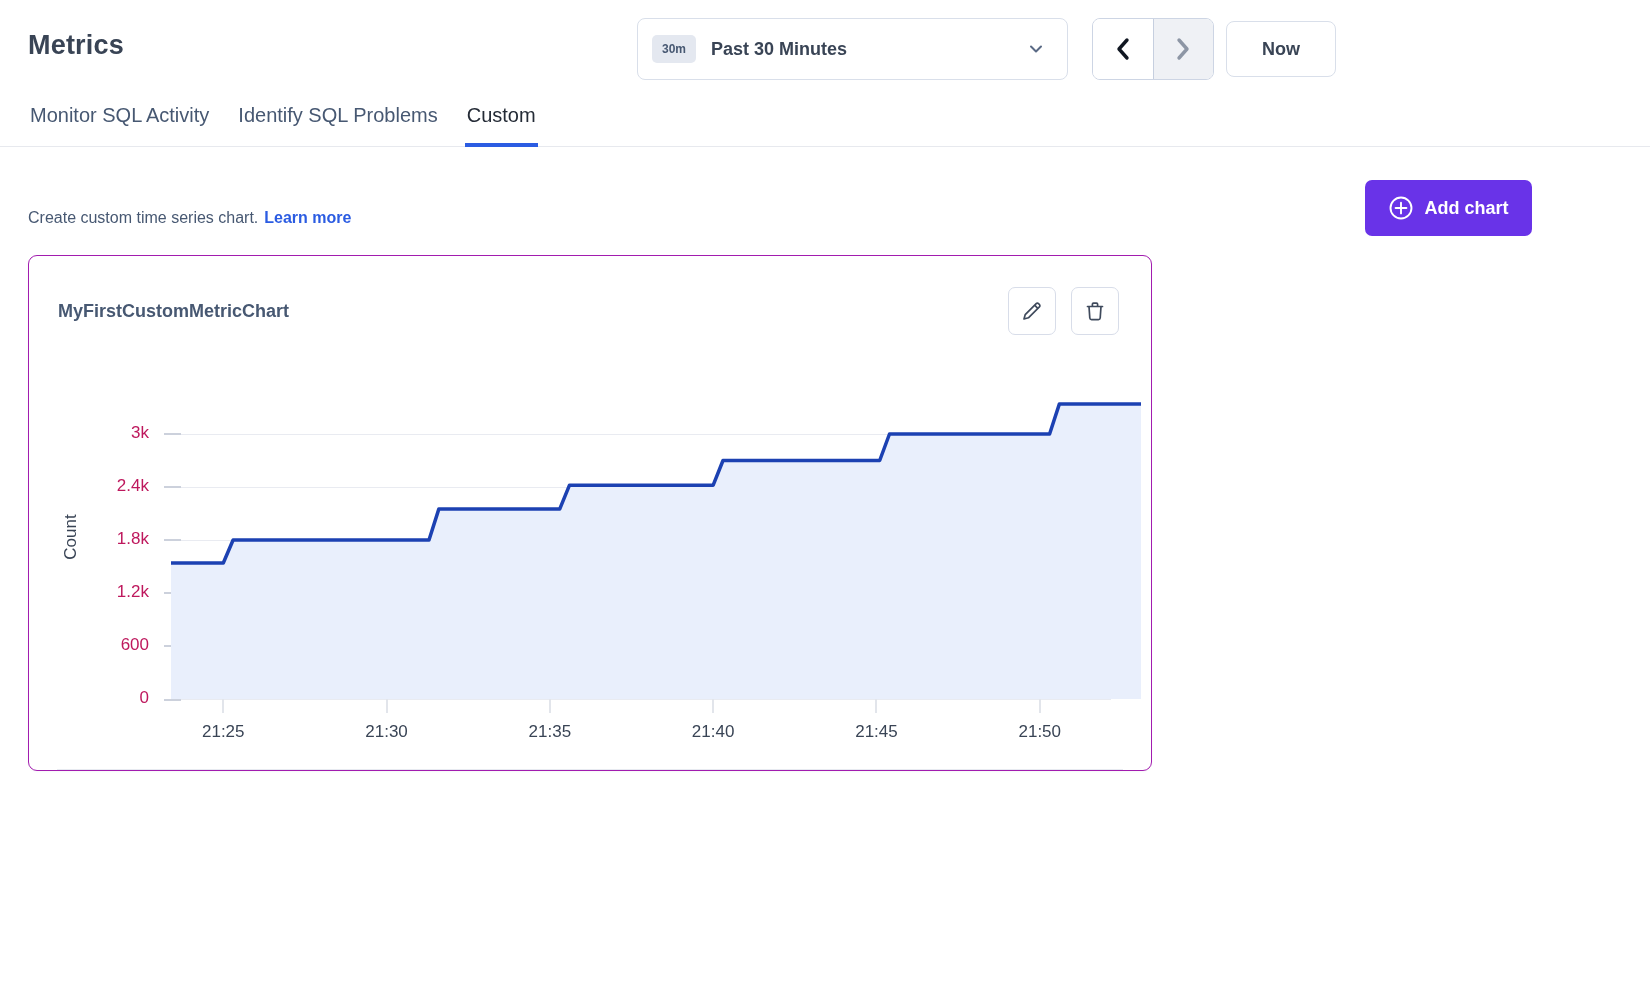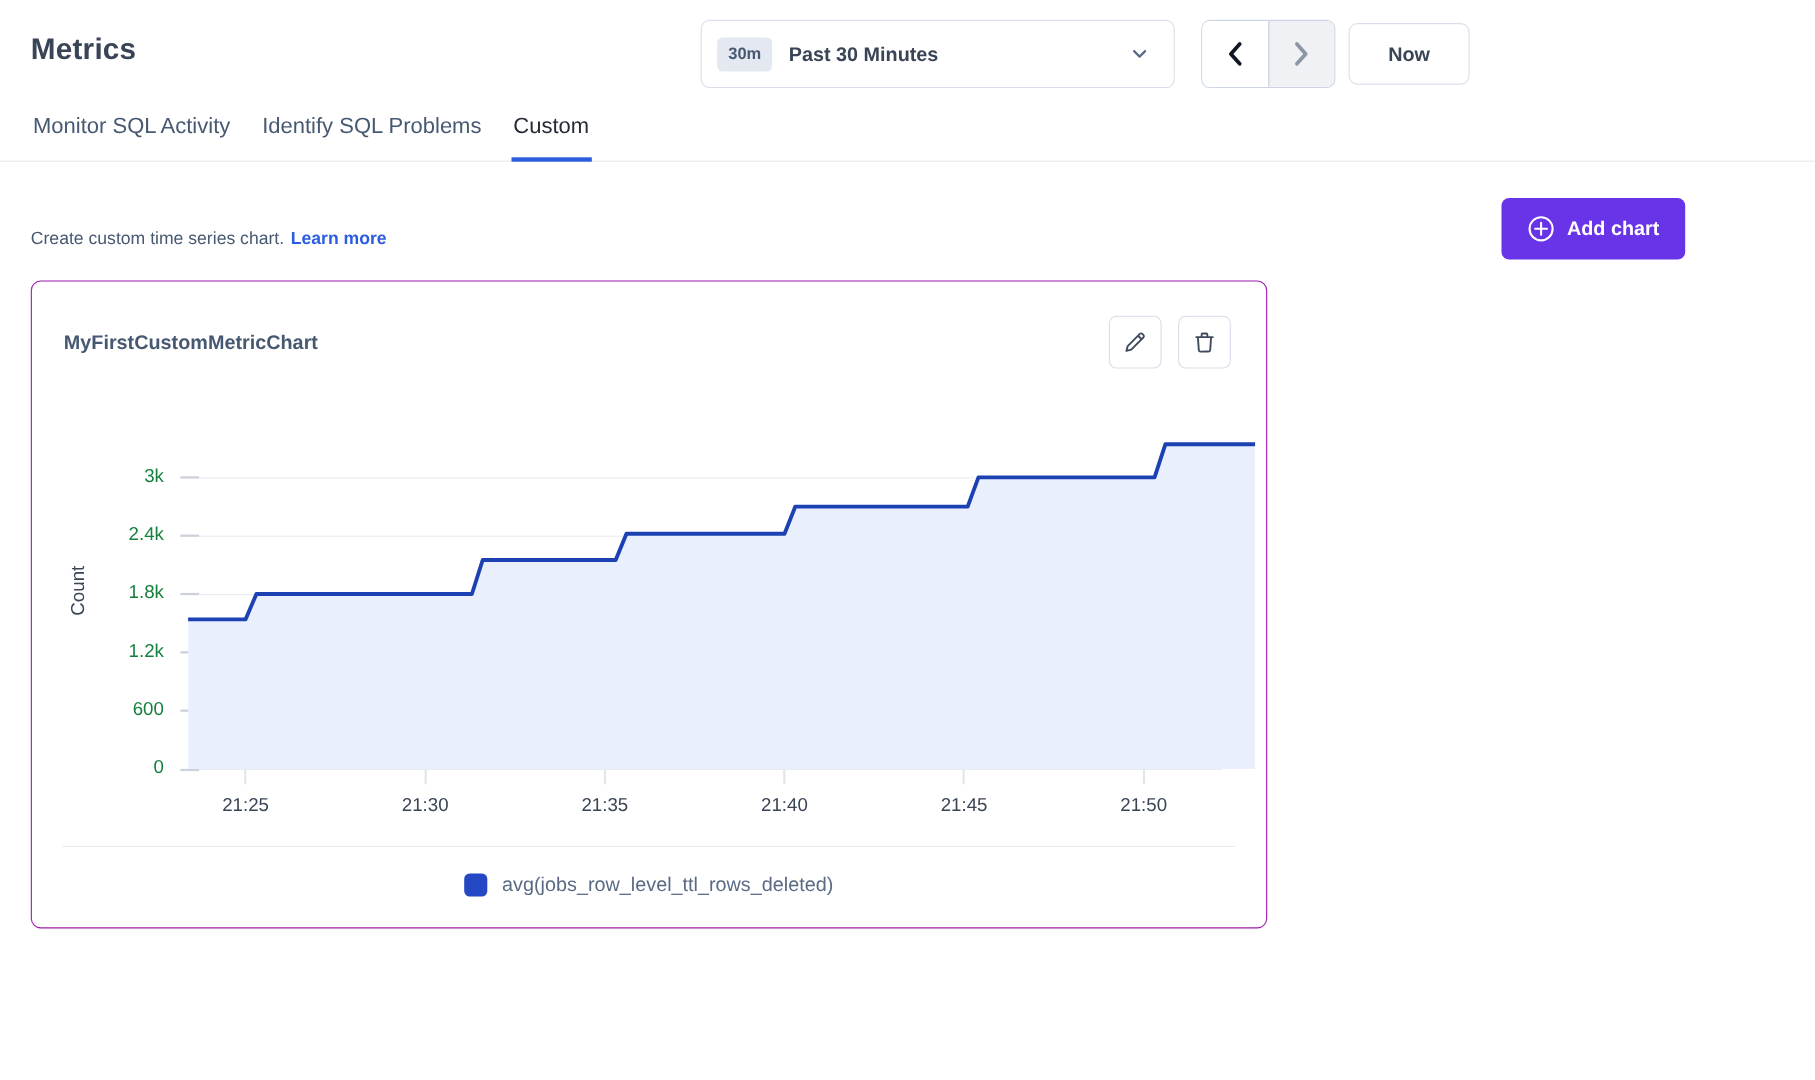--- a/index.html
+++ b/index.html
@@ -6,21 +6,21 @@
   html,body { width:1650px; height:982px; background:#ffffff; overflow:hidden;
     font-family:"Liberation Sans","DejaVu Sans",sans-serif; color:#394455; }
 
   
   .page-header { position:relative; height:88px; }
   .page-title { position:absolute; left:28px; top:30px; font-size:27px; font-weight:700; color:#394455; letter-spacing:.2px; }
 
   .time-select { position:absolute; left:637px; top:18px; width:431px; height:62px;
     border:1px solid #d9dfea; border-radius:8px; background:#fff; display:flex; align-items:center;
     padding:0 22px 0 14px; cursor:pointer; }
-  .time-badge { background:#e4e8f0; color:#475872; font-size:15px; font-weight:700;
+  .time-badge { background:#e4e8f0; color:#475872; font-size:12px; font-weight:700;
     border-radius:5px; padding:7px 10px; margin-right:15px; }
   .time-label { font-size:18px; font-weight:600; color:#394455; flex:1; }
   .time-caret { color:#5a6a85; display:flex; }
 
   .range-nav { position:absolute; left:1092px; top:18px; width:122px; height:62px;
     border:1px solid #cdd5e4; border-radius:8px; display:flex; overflow:hidden; background:#fff; }
   .range-btn { flex:1; display:flex; align-items:center; justify-content:center; background:#fff; border:none; cursor:pointer; }
   .range-btn + .range-btn { border-left:1px solid #c6cfdf; }
   .range-btn.disabled { background:#eff1f5; cursor:default; }
 
@@ -47,21 +47,21 @@
     box-shadow:0 1px 2px rgba(60,70,90,.04); }
   .card-head { display:flex; align-items:center; justify-content:space-between; padding:31px 32px 0 29px; }
   .card-title { font-size:18px; font-weight:700; color:#475872; }
   .card-actions { display:flex; gap:15px; }
   .icon-btn { width:48px; height:48px; border:1px solid #d8dde9; border-radius:7px; background:#fff;
     display:flex; align-items:center; justify-content:center; cursor:pointer; }
 
   .chart-canvas { position:relative; height:392px; margin-top:42px; }
   .grid-line { position:absolute; height:1px; background:#e9ebf1; }
   .grid-tick { position:absolute; height:2px; background:#ccd1dc; }
-  .ytick-label { position:absolute; width:90px; text-align:right; font-size:17px; color:#15803d; }
+  .ytick-label { position:absolute; width:90px; text-align:right; font-size:17px; color:#be185d; }
   .y-axis-label { position:absolute; left:42px; top:160px; transform:translate(-50%,-50%) rotate(-90deg);
     font-size:17px; color:#394455; }
   .xtick-dash { position:absolute; width:2px; height:14px; background:#e2e5eb; }
   .xtick-label { position:absolute; width:80px; text-align:center; font-size:17px; color:#394455; }
   .plot-svg { position:absolute; left:142px; top:0; }
 
   .card-divider { border-top:1px solid #e7eaf0; margin:0 28px; }
   .card-legend { display:flex; align-items:center; justify-content:center; gap:13px; padding:24px 0 28px 0; }
   .legend-swatch { width:21px; height:21px; border-radius:5px; background:#2448c4; }
   .legend-label { font-size:18px; color:#5a6a85; }
@@ -184,17 +184,13 @@
       <div class="xtick-dash" style="left: 1009.75px; top: 322px;"></div>
       <div class="xtick-label" style="left: 970.754px; top: 345px;">21:50</div>
       <svg width="970" height="324" class="plot-svg">
         <path d="M0.0 186.0 L52.3 186.0 L62.1 163.0 L258.0 163.0 L267.8 132.1 L388.7 132.1 L398.5 108.2 L542.2 108.2 L552.0 83.5 L708.7 83.5 L718.5 57.0 L878.6 57.0 L888.4 26.9 L970.0 26.9 L970.0 322 L0.0 322 Z" fill="#e9effc"></path>
         <path d="M0.0 186.0 L52.3 186.0 L62.1 163.0 L258.0 163.0 L267.8 132.1 L388.7 132.1 L398.5 108.2 L542.2 108.2 L552.0 83.5 L708.7 83.5 L718.5 57.0 L878.6 57.0 L888.4 26.9 L970.0 26.9" fill="none" stroke="#1c41b2" stroke-width="3.5" stroke-linejoin="round" stroke-linecap="round"></path>
       </svg>
     </div>
 
   <div class="card-divider"></div>
 
-  <div class="card-legend">
-    <span class="legend-swatch" style="background: rgb(36, 72, 196);"></span>
-    <span class="legend-label">avg(jobs_row_level_ttl_rows_deleted)</span>
-  </div>
 </div>
 
 </body></html>

